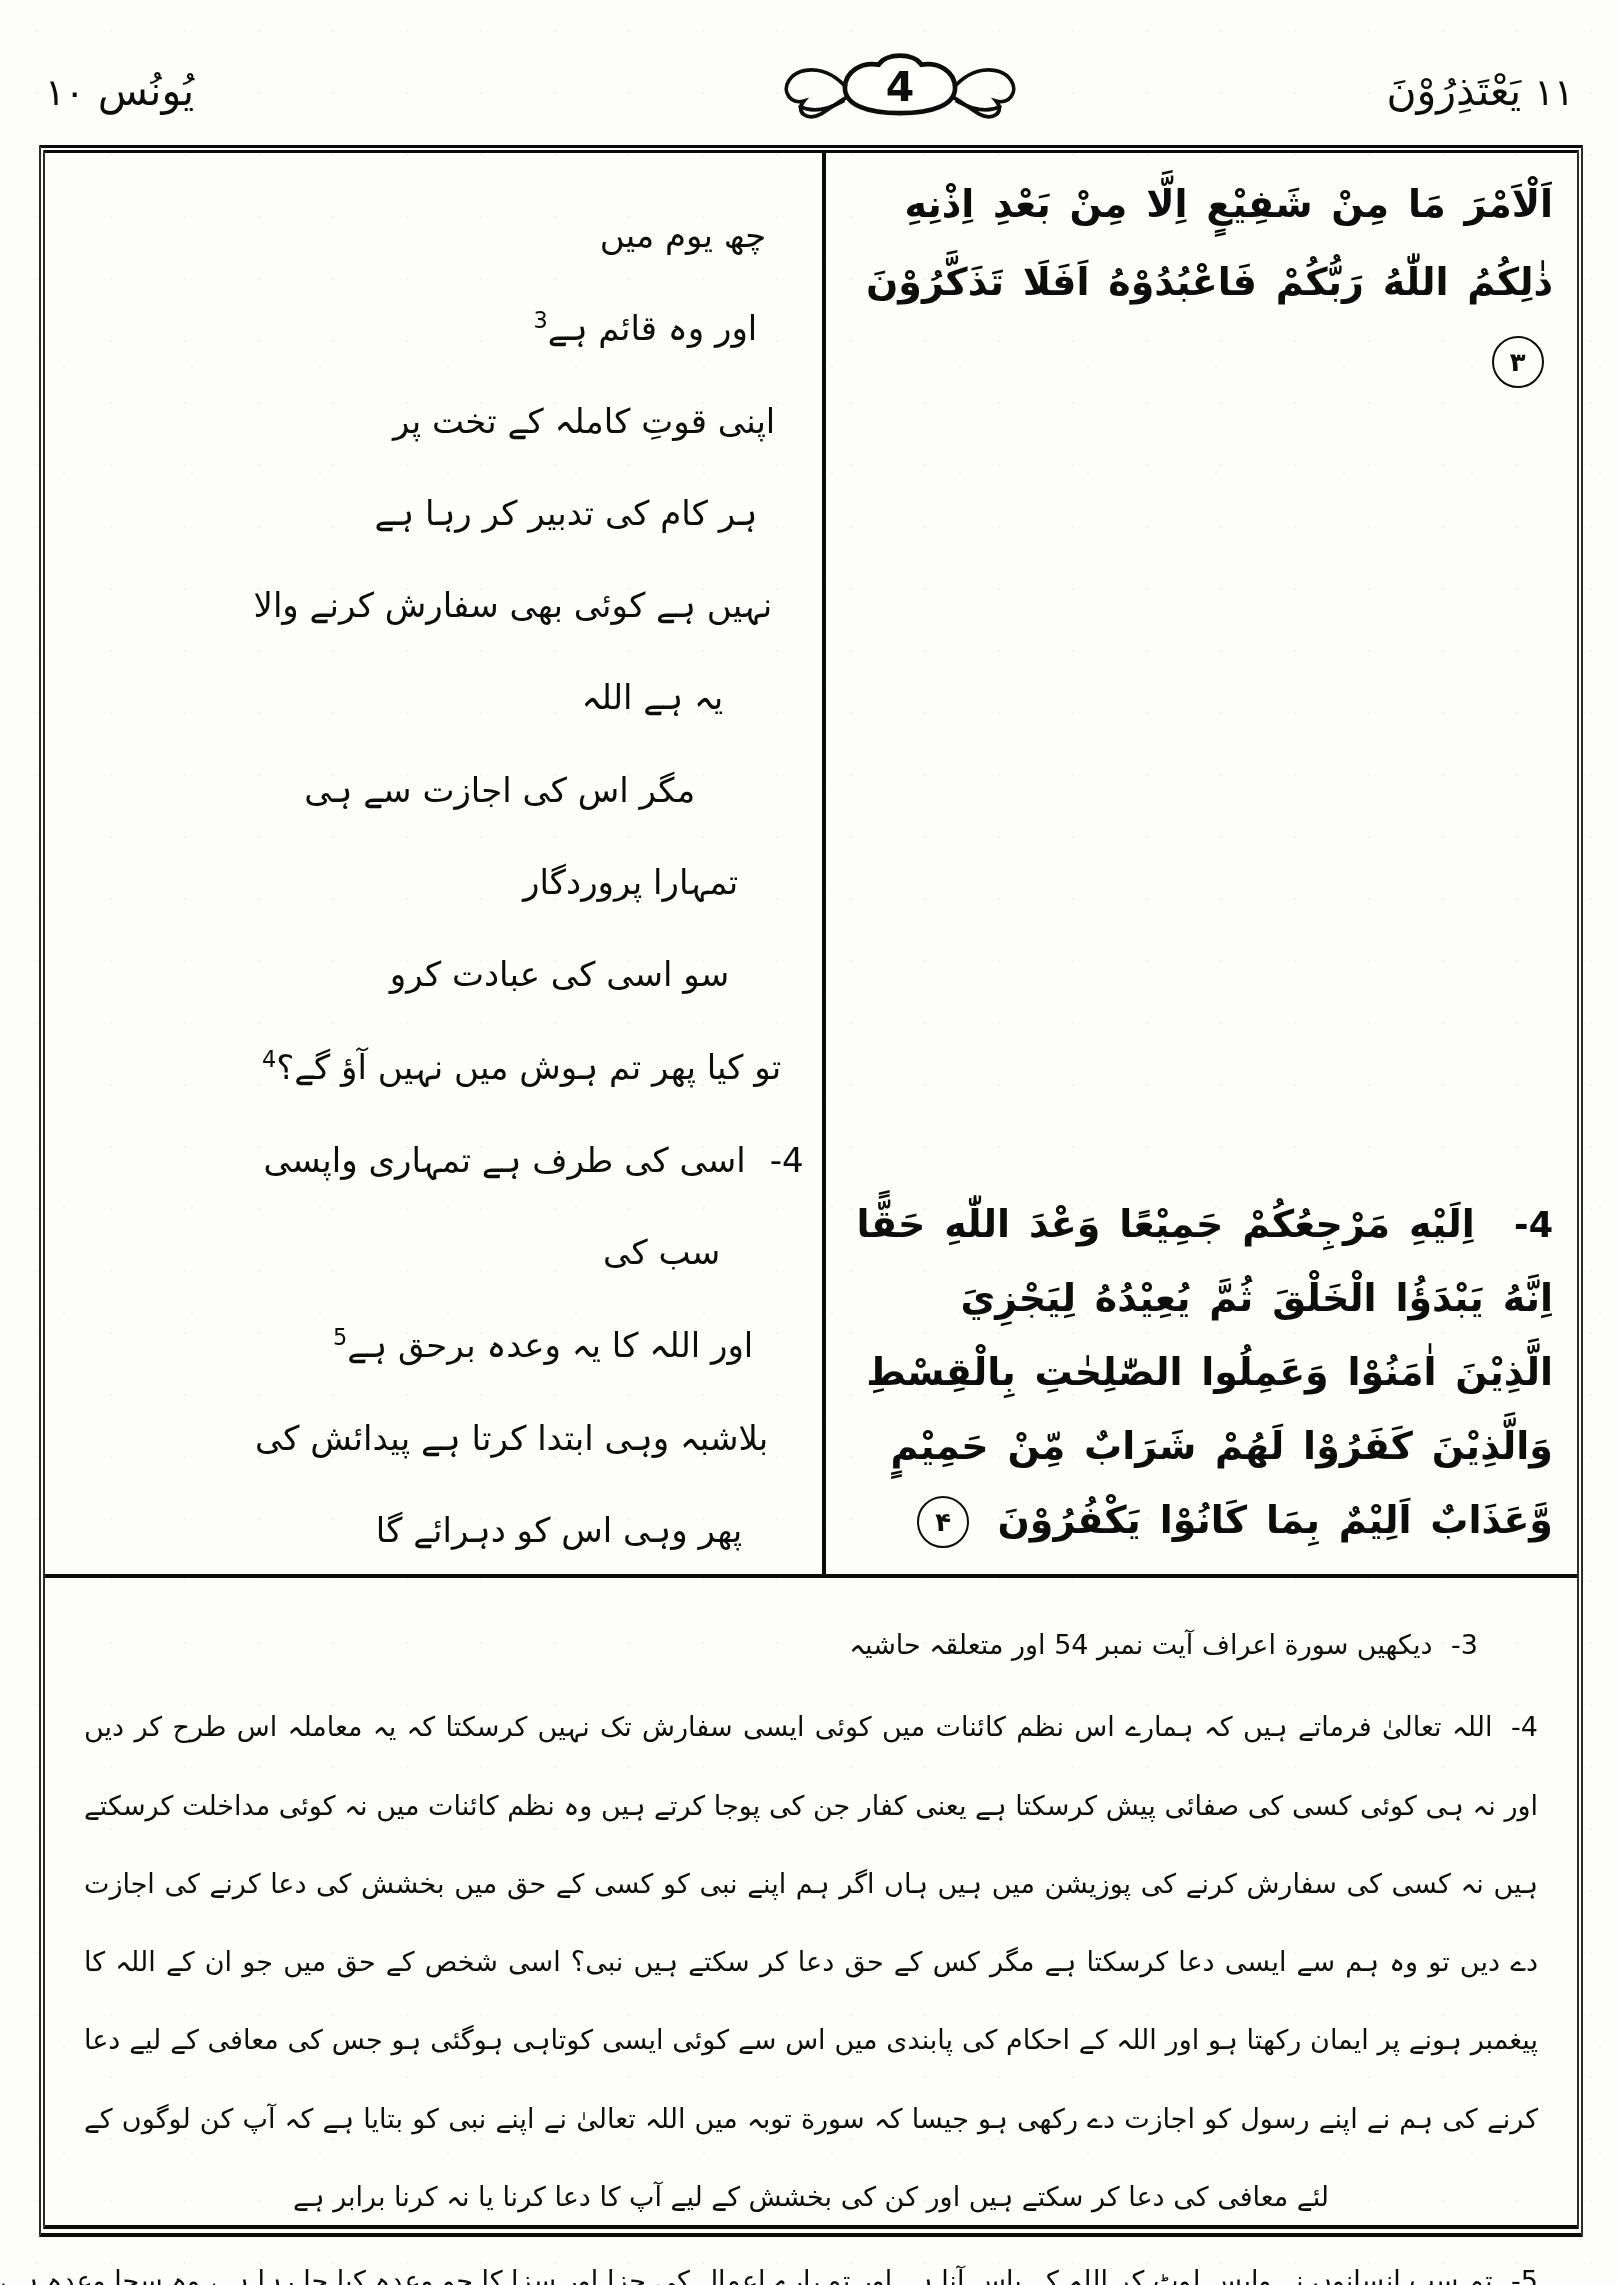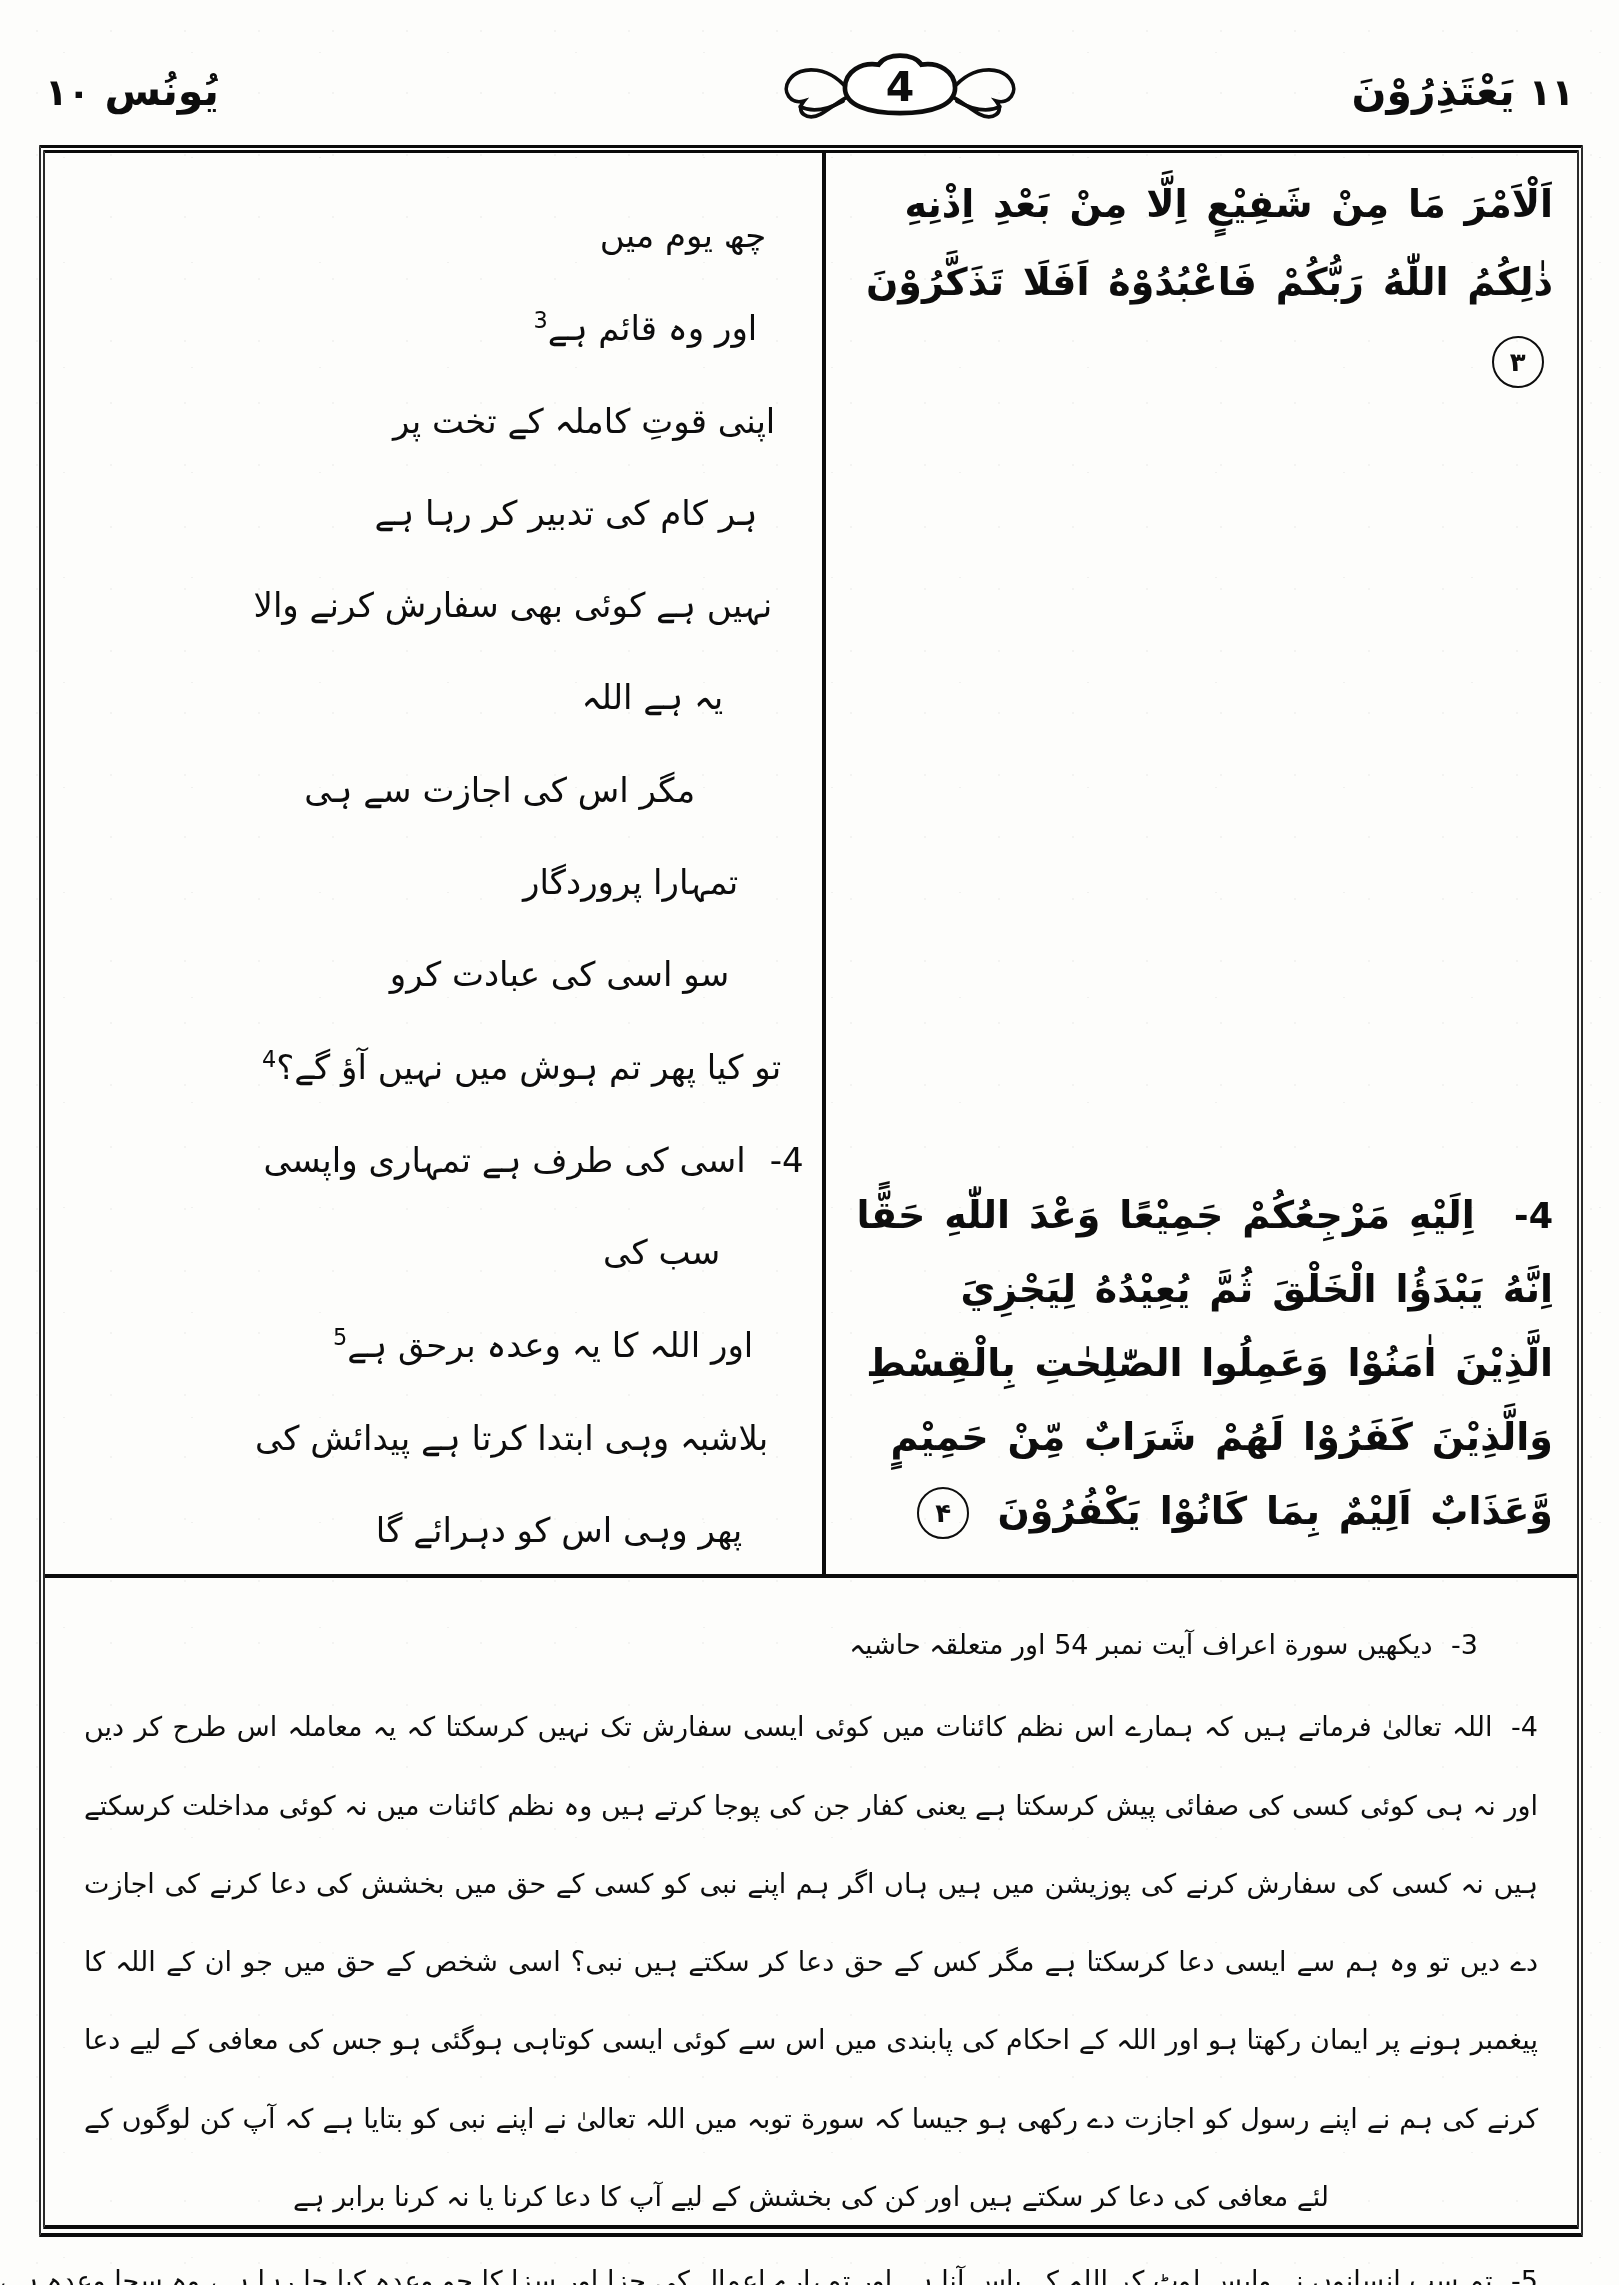--- a/index.html
+++ b/index.html
@@ -15,41 +15,41 @@
     font-family:"DejaVu Sans", sans-serif;
     color:#0d0d0d;
     overflow:hidden;
   }
   
   .page-header{
     position:absolute;top:39px;left:0;right:0;height:103px;
     display:flex;align-items:center;justify-content:space-between;
     padding:0 45px;
   }
-  .hdr-label{font-size:41px;font-weight:bold;letter-spacing:0.9px;}
+  .hdr-label{font-size:41px;font-weight:normal;letter-spacing:0.9px;}
   .hdr-label .num{font-size:37px;}
   .ornament{
     position:absolute;left:746px;top:45px;width:308px;height:86px;
     display:flex;align-items:center;justify-content:center;
   }
   
   .main-box{
     position:absolute;left:39px;top:145px;width:1544px;height:2092px;
     box-sizing:border-box;
     border-top:8.4px double #0a0a0a;
     border-bottom:12px double #0a0a0a;
     border-left:6.5px double #2a2a2a;
     border-right:6.5px double #2a2a2a;
     background:transparent;
   }
   
   .columns{display:flex;height:1421px;box-sizing:border-box;}
   .col-quran{
     width:751px;box-sizing:border-box;
-    padding:13px 24px 26px 28px;
+    padding:13px 24px 17px 28px;
     display:flex;flex-direction:column;justify-content:space-between;
     font-weight:bold;
   }
   .col-divider{width:3.7px;background:#0c0c0c;}
   .col-translation{
     flex:1;box-sizing:border-box;
     padding:62px 13px 24px 11.2px;
     display:flex;flex-direction:column;justify-content:space-between;
   }
   .ayah{font-size:38px;line-height:2.05;text-align:right;word-spacing:5.6px;}

